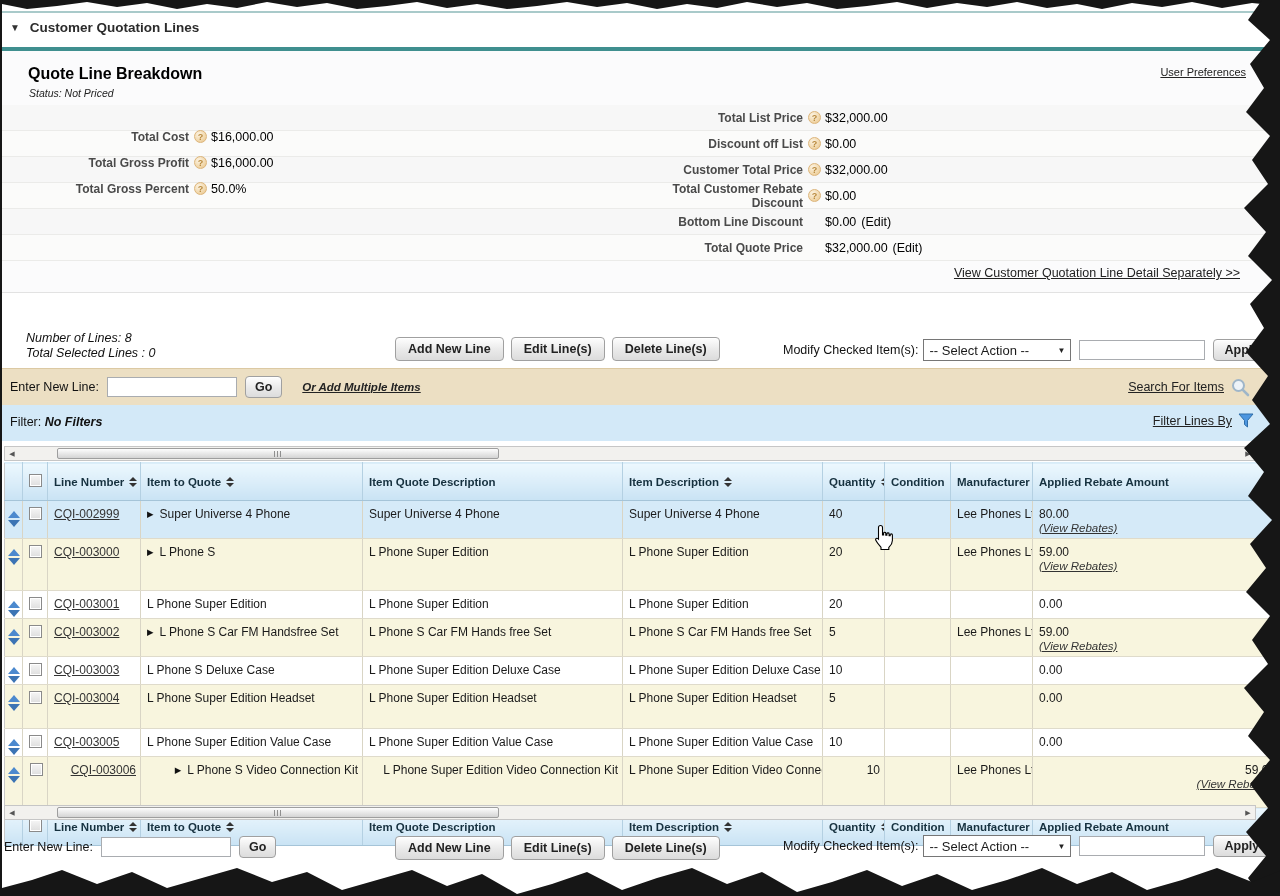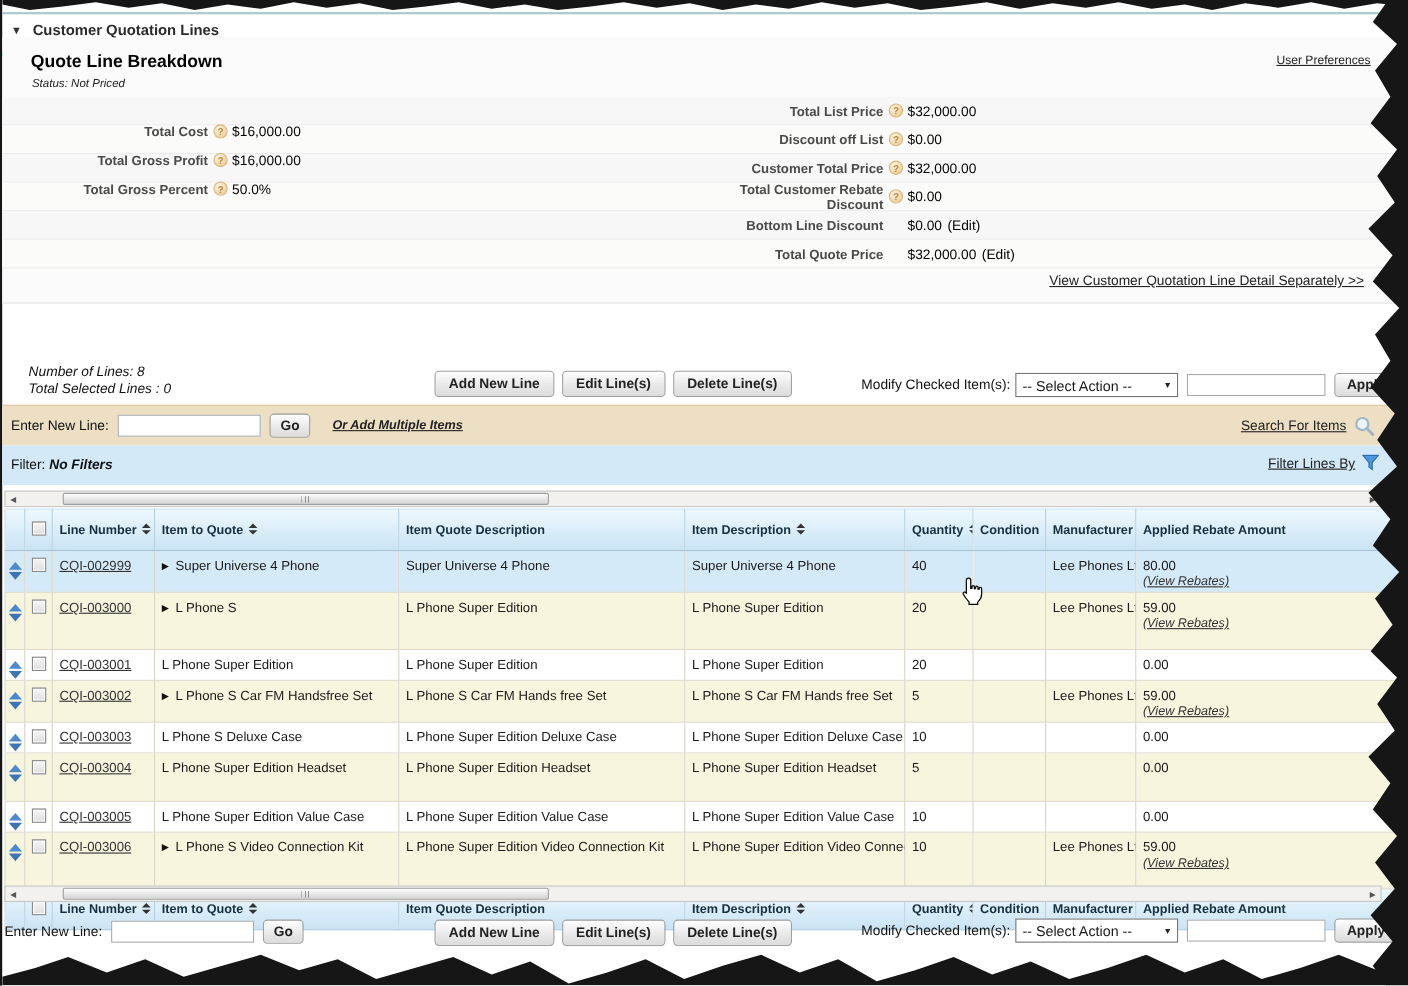--- a/index.html
+++ b/index.html
@@ -4,21 +4,21 @@
 <style>
   html,body{margin:0;padding:0;background:#fff;}
   body{width:1280px;height:896px;overflow:hidden;font-family:"Liberation Sans",sans-serif;color:#1a1a1a;}
   .page{position:relative;width:1280px;height:896px;overflow:hidden;background:#fff;border-left:2px solid #161616;box-sizing:border-box;}
   a{color:#222;text-decoration:underline;cursor:pointer;}
   .teal-topline{position:absolute;top:11px;left:0;right:0;height:2px;background:#A9CACA;}
   .section-header{position:absolute;top:20px;left:8px;font-size:13.5px;font-weight:bold;color:#2b2b2b;}
   .collapse-tri{font-size:10px;margin-right:6px;color:#333;vertical-align:1px;}
   .teal-divider{position:absolute;top:47px;left:0;right:0;height:4px;background:#3F8F8F;}
   
-  .panel{position:absolute;top:34px;left:0;right:0;height:241px;background:#FBFBFC;border-bottom:1px solid #E2E2E2;}
+  .panel{position:absolute;top:51px;left:0;right:0;height:241px;background:#FBFBFC;border-bottom:1px solid #E2E2E2;}
   .panel-title{position:absolute;top:14px;left:26px;font-size:16px;font-weight:bold;color:#000;}
   .panel-status{position:absolute;top:36px;left:27px;font-size:10.5px;font-style:italic;color:#222;}
   .userpref-link{position:absolute;top:15px;right:34px;font-size:11px;}
   #field-rows{position:absolute;top:54px;left:0;right:0;}
   .f-row{display:flex;height:26px;align-items:center;border-bottom:1px solid #EBEBE9;background:#F7F7F7;box-sizing:border-box;}
   .f-row:nth-child(even){background:#FBFBFA;}
   .f-cell{display:flex;align-items:center;box-sizing:border-box;}
   .f-left{width:620px;margin-top:38px;}
   .f-right{width:660px;}
   .f-label{display:inline-block;text-align:right;font-size:12px;font-weight:bold;color:#4a4a4a;}
@@ -380,21 +380,21 @@
             <td class="c1"><span class="cb"></span></td>
             <td class="c2"><a class="cqi">CQI-003005</a></td>
             <td class="c3"><span>L Phone Super Edition Value Case</span></td>
             <td class="c4"><span>L Phone Super Edition Value Case</span></td>
             <td class="c5"><span>L Phone Super Edition Value Case</span></td>
             <td class="c6"><span>10</span></td>
             <td class="c7"></td>
             <td class="c8"></td>
             <td class="c9"><span>0.00</span></td>
           </tr>
-          <tr class="drow beige" style="height: 51px;">
+          <tr class="drow beige" style="height: 51px; text-align: right;">
             <td class="c0"><span class="move-icon">
                 <i class="d-up"></i>
                 <i class="d-dn"></i>
               </span></td>
             <td class="c1"><span class="cb"></span></td>
             <td class="c2"><a class="cqi">CQI-003006</a></td>
             <td class="c3"><span class="exp">▶</span><span>L Phone S Video Connection Kit</span></td>
             <td class="c4"><span>L Phone Super Edition Video Connection Kit</span></td>
             <td class="c5"><span>L Phone Super Edition Video Connection Kit</span></td>
             <td class="c6"><span>10</span></td>

